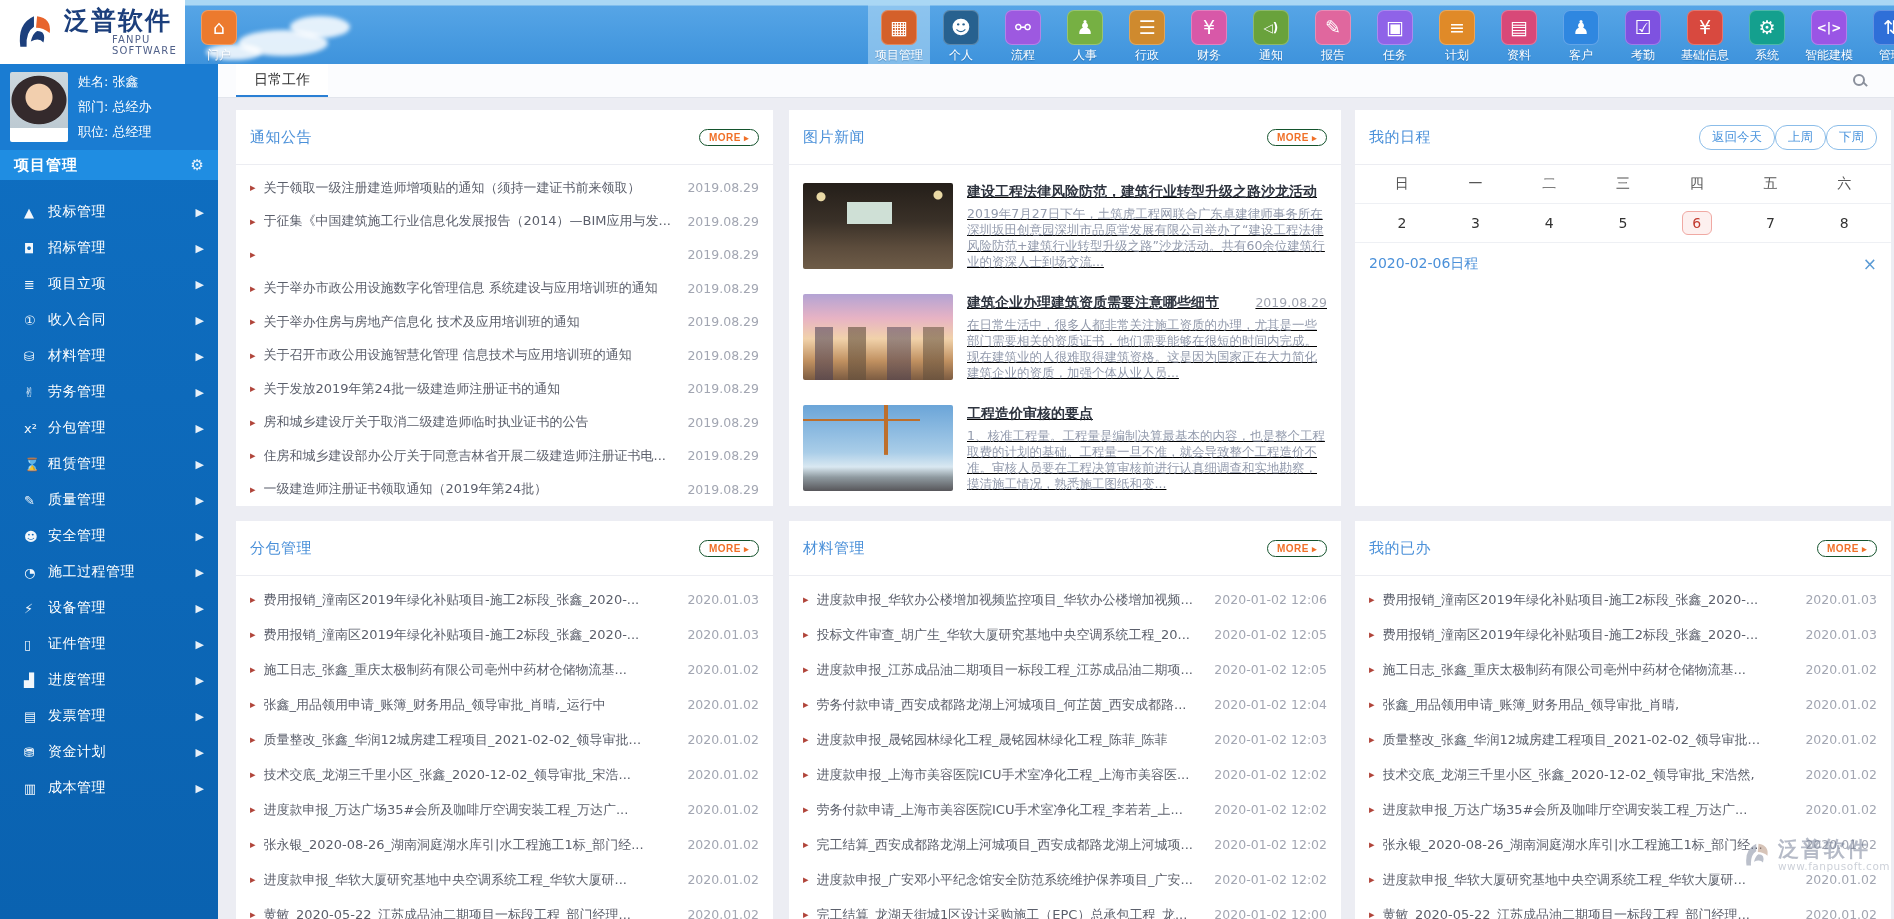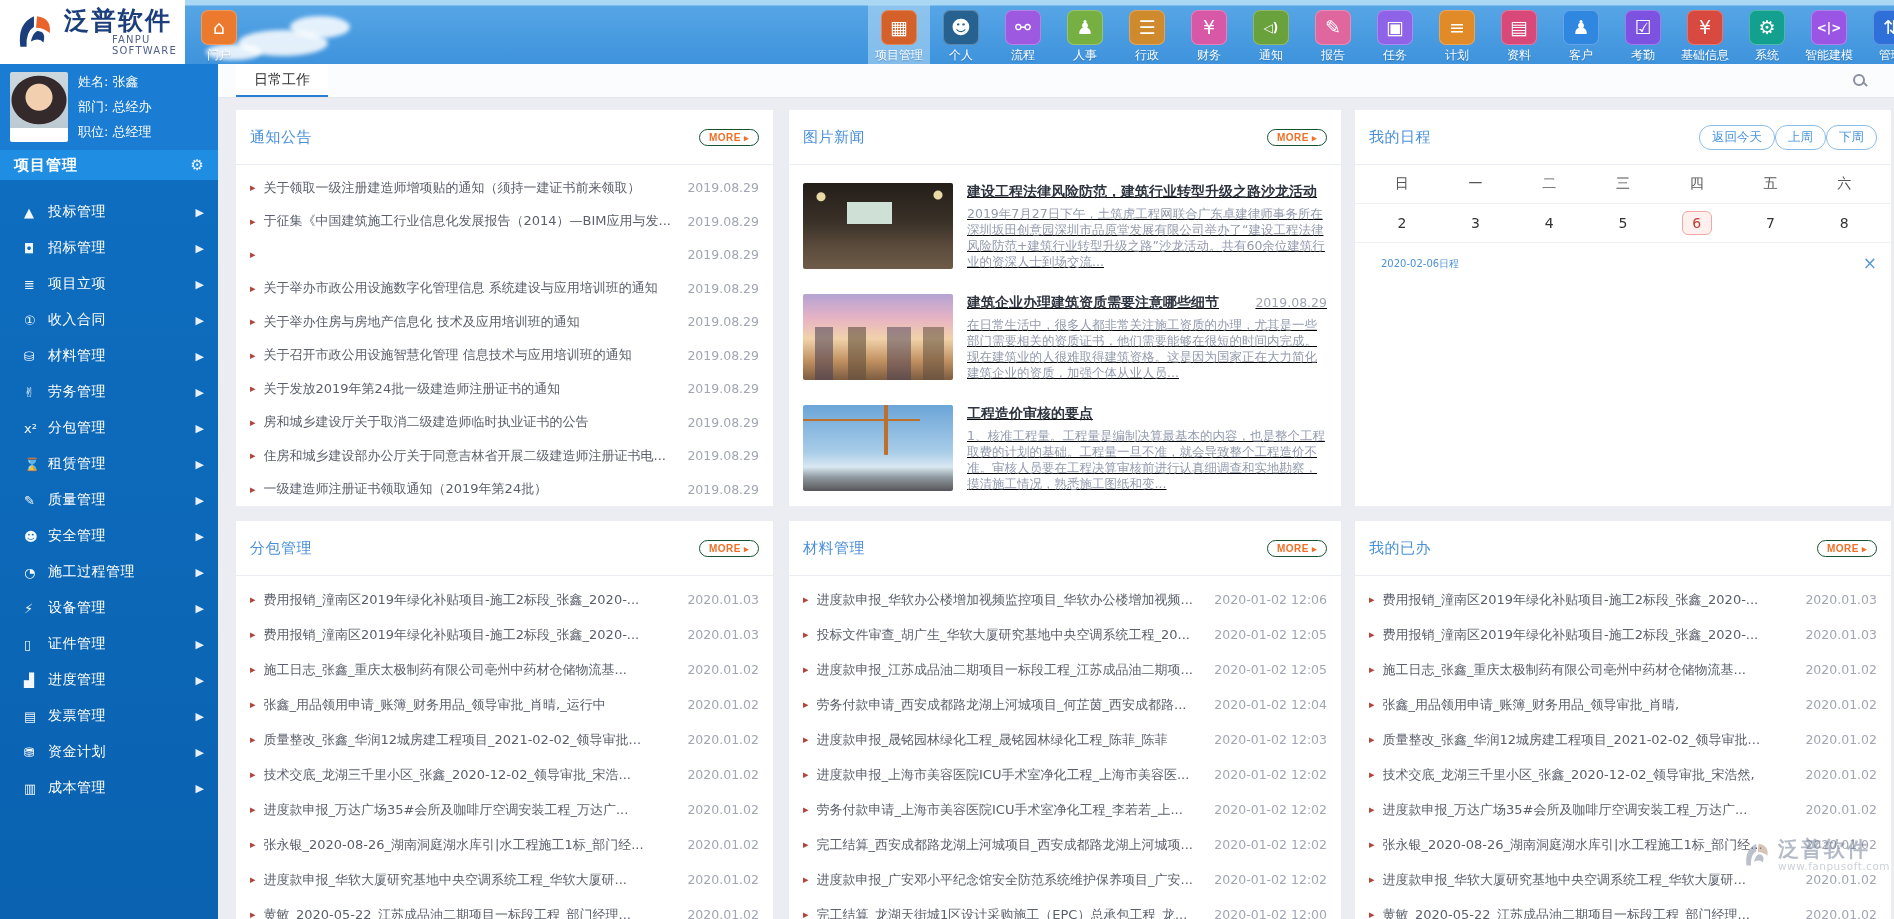--- a/index.html
+++ b/index.html
@@ -102,21 +102,21 @@
   .cal-btn{ border:1px solid #8bbde9; color:#4a94dd; background:#fff; border-radius:12px;
     font-size:12.5px; padding:3px 12px; cursor:pointer; white-space:nowrap;}
   .cal-grid{ display:grid; grid-template-columns:repeat(7,1fr); padding:0 10px;}
   .cal-grid.hdr{ border-bottom:1px solid #eef0f4; }
   .cal-cell{ height:38px; display:flex; align-items:center; justify-content:center; font-size:14px; color:#555;}
   .cal-date{ color:#333; cursor:pointer;}
   .cal-date .dnum{ min-width:30px; height:24px; display:flex; align-items:center; justify-content:center; border-radius:6px;}
   .cal-date.sel .dnum{ background:#fdf0ef; border:1px solid #f0a9a3; color:#c23b30;}
   .cal-grid.dts{ border-bottom:1px solid #eef0f4;}
   .sched-row{ display:flex; align-items:center; padding:12px 14px 0 14px;}
-  .sched-label{ font-size:10px; color:#4a90d9;margin-left:12px;}
+  .sched-label{ font-size:14px; color:#4a90d9;}
   .sched-close{ margin-left:auto; font-size:17px; color:#5b9bd5; cursor:pointer; line-height:1;}
   
   .watermark{ position:absolute; left:1742px; top:838px; display:flex; align-items:center; gap:6px; opacity:.5;}
   .wm-text .wm-title{ font-size:21px; font-weight:bold; color:#6d7890; letter-spacing:2px; line-height:22px;}
   .wm-text .wm-url{ font-size:10.5px; color:#9aa2b2; letter-spacing:.5px;}
 </style>
 </head>
 <body>
 
 <div class="header">

